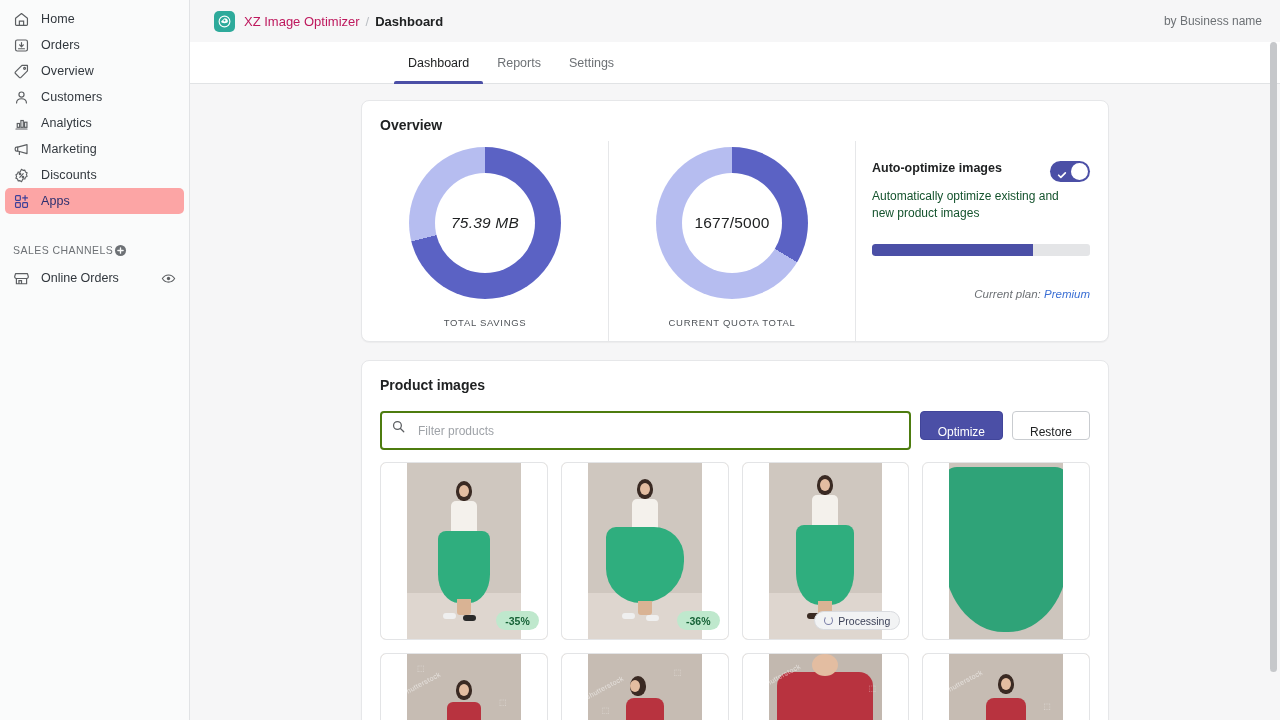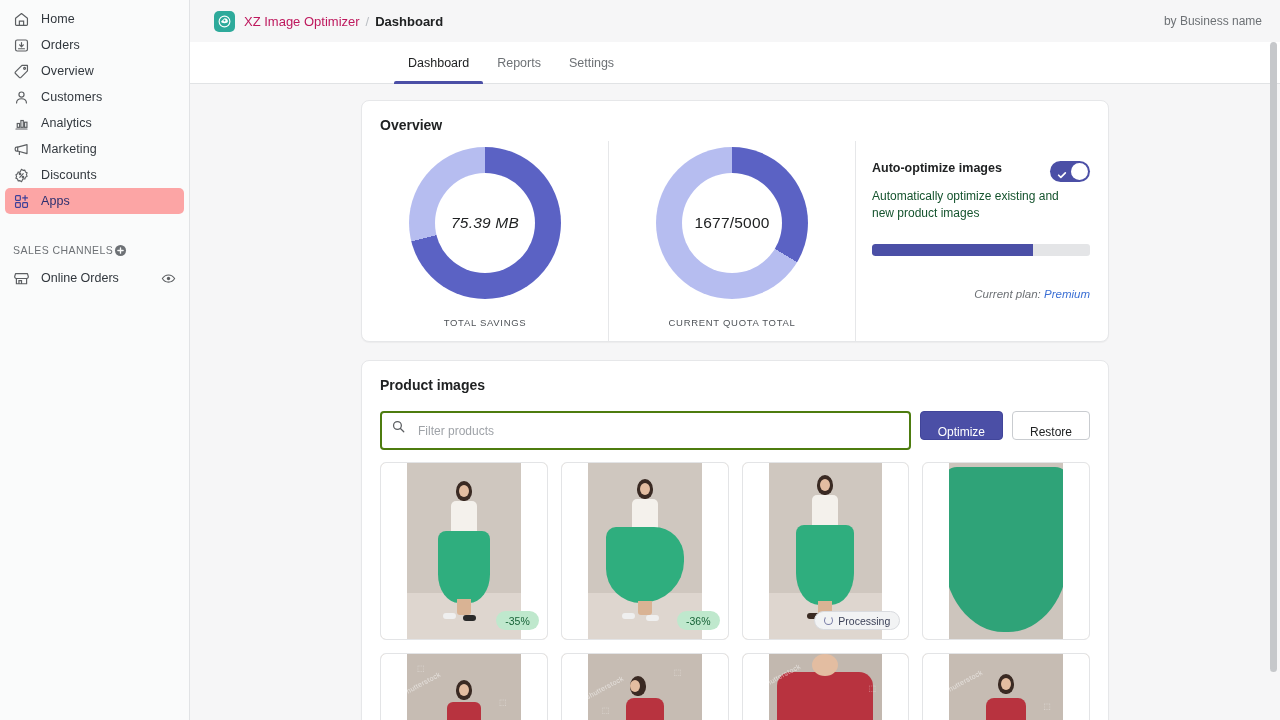--- a/index.html
+++ b/index.html
@@ -190,21 +190,21 @@
   }
   .tile .photo { position: absolute; inset: 0; overflow: hidden; }
   .tile .photo .bg { position: absolute; inset: 0; }
   .tile .side { position: absolute; top: 0; bottom: 0; width: 26px; background: #fff; }
   .tile .side.l { left: 0; } .tile .side.r { right: 0; }
   .badge {
     position: absolute; right: 8px; bottom: 9px;
     height: 19px; padding: 0 9px; border-radius: 10px;
     font-size: 10.5px; display: flex; align-items: center; gap: 5px;
   }
-  .badge.green { background: #bfe8cd; color: #186338; font-weight: 400; }
+  .badge.green { background: #bfe8cd; color: #186338; font-weight: 700; }
   .badge.proc { background: #f2f3f4; color: #3d4258; border: 1px solid #d9dbdf; }
   .spinner {
     width: 9px; height: 9px; border-radius: 50%;
     border: 1.6px solid #7b7fa8; border-top-color: transparent;
   }
 
   
   .ph-model { background: #cfc5bd; }
   .ph-model .floor { position: absolute; left: 0; right: 0; bottom: 0; height: 26%; background: #ded6cf; }
   .ph-model .head {

